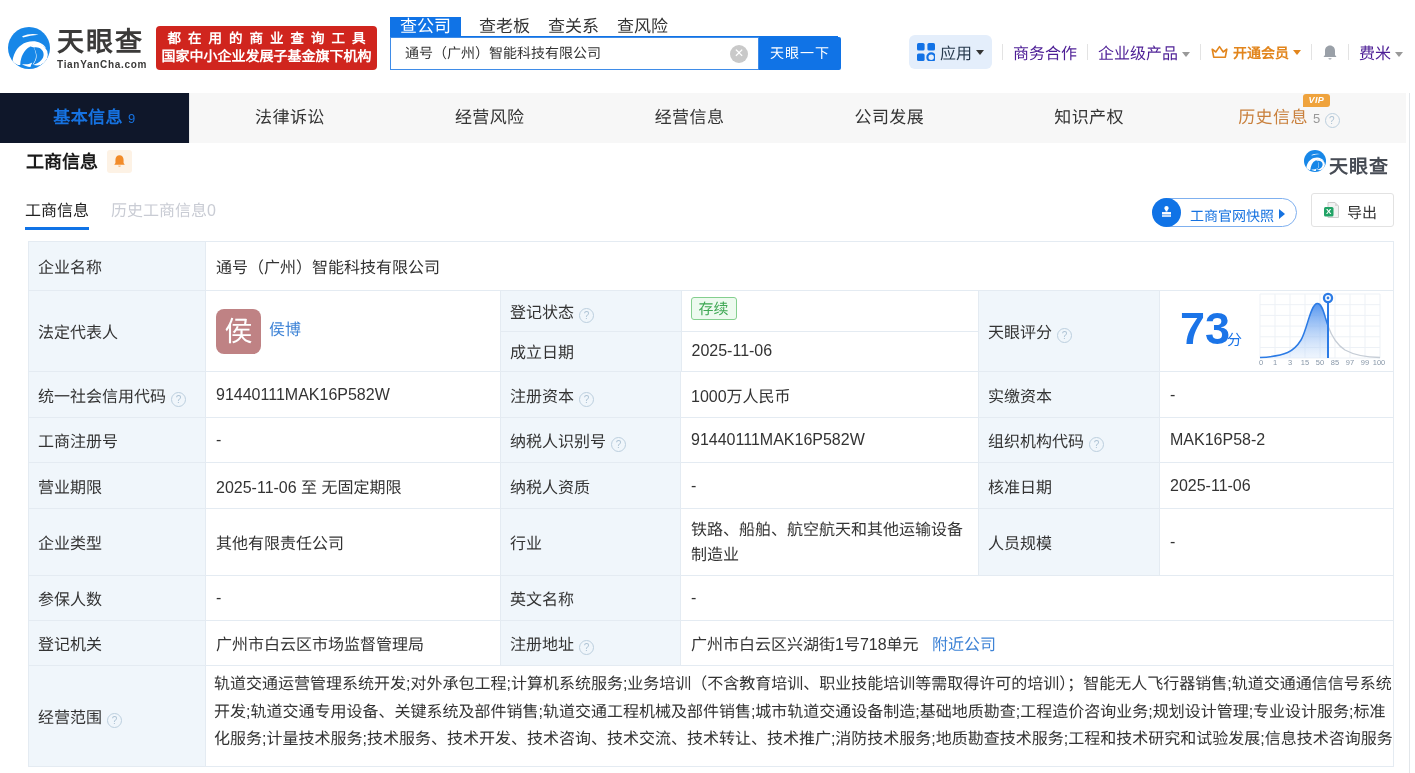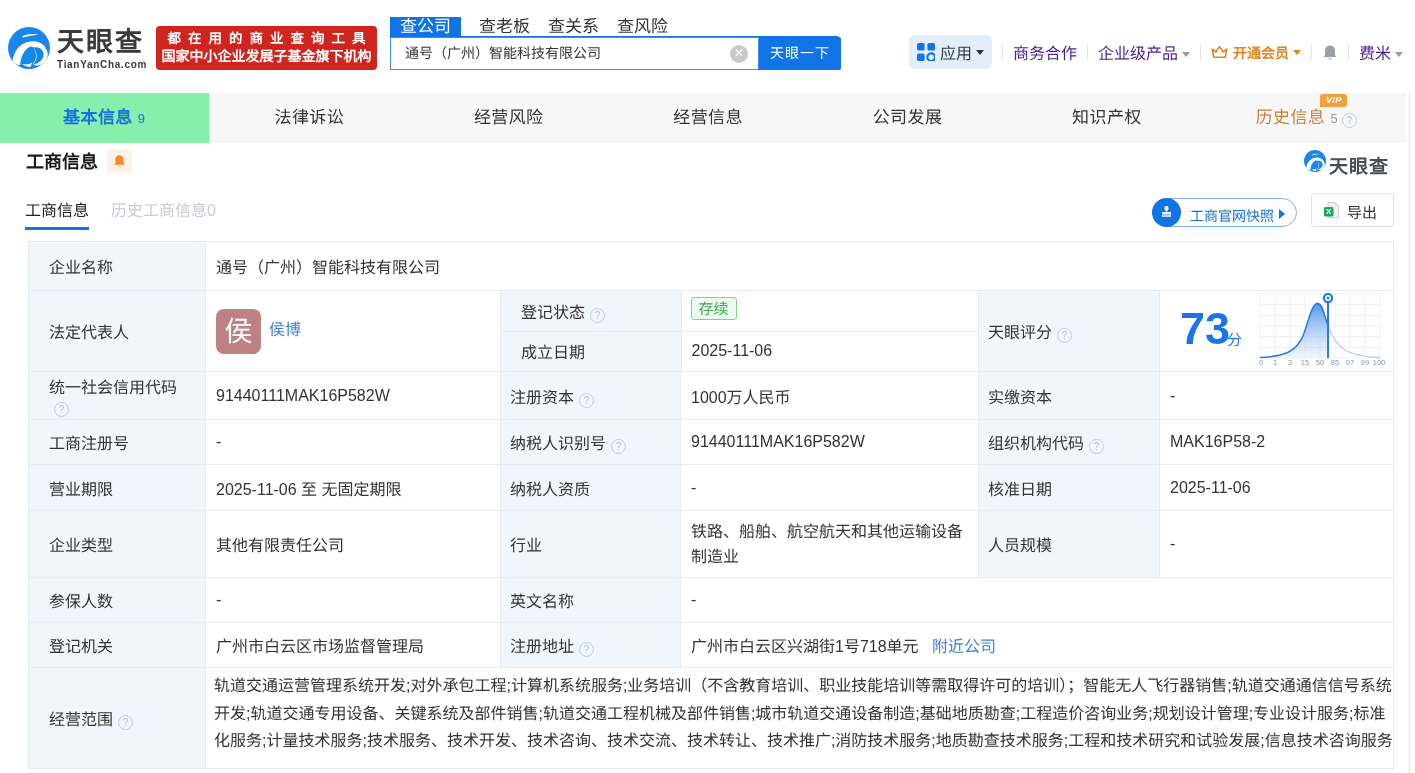--- a/index.html
+++ b/index.html
@@ -41,34 +41,34 @@
 .caret{display:inline-block;width:0;height:0;border-left:4.5px solid transparent;border-right:4.5px solid transparent;
   border-top:5.5px solid #333;margin-left:4px;vertical-align:middle;}
 .caret.gray{border-top-color:#999;}
 .caret.orange{border-top-color:#e2851c;}
 .mitem{font-size:16px;color:#4c1d95;}
 .vip-m{display:flex;align-items:center;color:#e2851c;font-weight:bold;font-size:14px;}
 
 
 #nav{display:flex;}
 .ntab{width:199.8px;text-align:center;line-height:50px;font-size:17px;color:#333;position:relative;letter-spacing:0.4px;}
-.ntab.on{width:210px;background:#86efac;color:#1672e0;font-weight:bold;border-right:1px solid #e9e9e9;}
+.ntab.on{width:190px;background:#0f172a;color:#1672e0;font-weight:bold;border-right:1px solid #e9e9e9;}
 .ntab .cnt{font-size:13px;font-weight:normal;color:#1672e0;}
 .ntab.hist{color:#c9803d;}
 .ntab .cnt2{font-size:13px;color:#999;}
 .vipbadge{position:absolute;left:50%;margin-left:14px;top:1px;width:27px;height:13px;background:#efa33d;
   border-radius:3px 3px 3px 0;color:#fff;font-size:9px;font-weight:bold;font-style:italic;line-height:13px;text-align:center;}
 .qm{display:inline-block;width:15px;height:15px;border:1px solid #bccfde;border-radius:50%;color:#aec3d4;
   font-size:10px;line-height:13px;text-align:center;margin-left:5px;vertical-align:-1px;font-weight:normal;font-style:normal;}
 .qm::before{content:"?";}
 
 
 #tb{position:absolute;left:28px;top:241px;width:1365px;border-collapse:collapse;table-layout:fixed;font-size:16px;color:#333;}
 #tb td{border:1px solid #e4ebf2;padding:2px 10px 2px 9px;vertical-align:middle;}
-#tb td.lab:first-child{padding-left:20px;}
+#tb td.lab:first-child{padding-left:9px;}
 #tb td.val{padding-left:10px;}
 #tb td.lab{background:#f0f6fb;}
 #tb td.val{background:#fff;}
 #inner{border-collapse:collapse;width:478px;font-size:16px;color:#333;table-layout:fixed;}
 #inner td{border:0;border-bottom:1px solid #e4ebf2;padding:2px 10px 2px 9px;vertical-align:middle;}
 #inner tr:last-child td{border-bottom:0;}
 #inner td.lab{background:#f0f6fb;border-right:1px solid #e4ebf2;}
 #inner td.lab{border-right:1px solid #e4ebf2;}
 #inner td.val{border-left:0;}
 .lnk{color:#3e83d6;text-decoration:none;}

